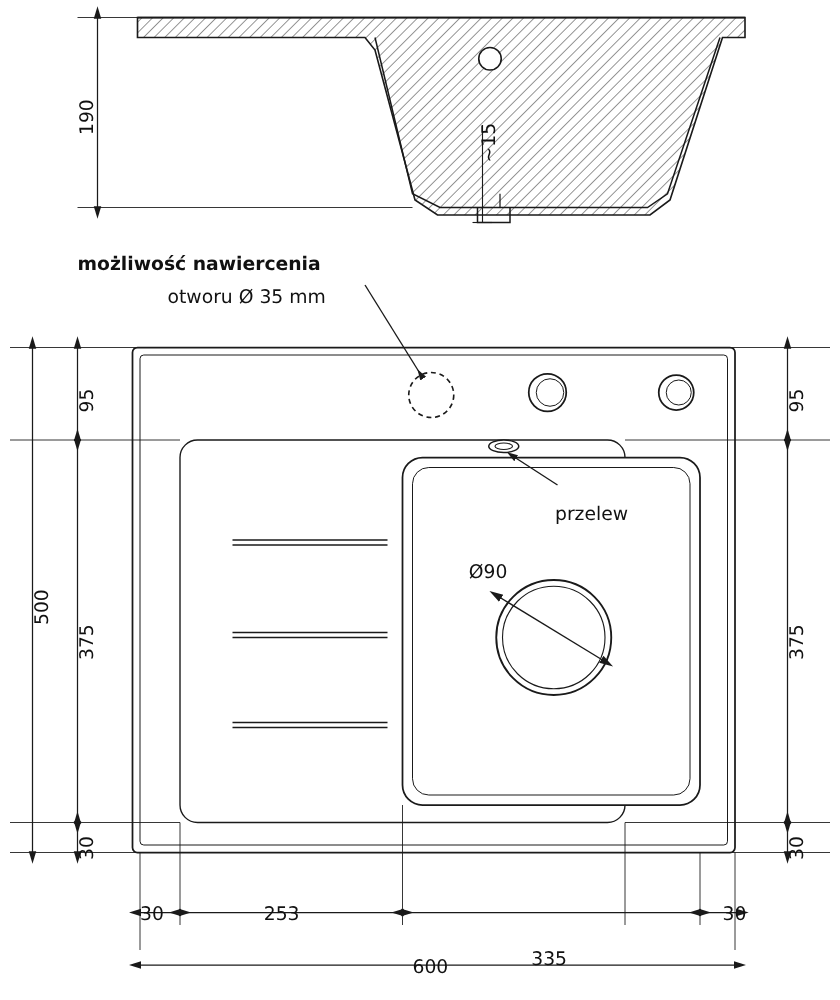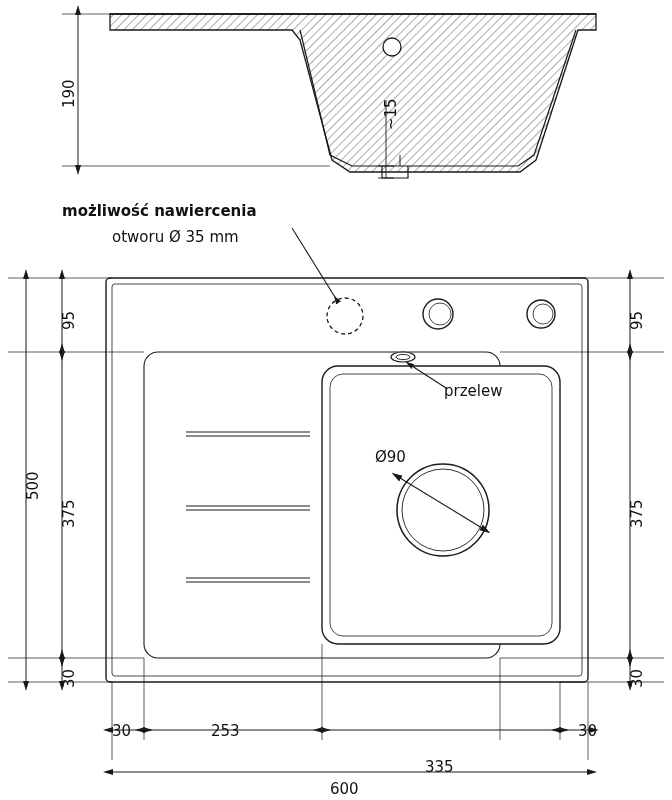--- a/index.html
+++ b/index.html
@@ -127,35 +127,35 @@
 
       <path d="M292,228 L338,302" marker-end="url(#dotA)"></path>
 
       <path d="M412,366 L446,388" marker-start="url(#dotA)"></path>
 
       <path d="M400,478 L482,528" stroke-width="1.1" marker-start="url(#arrS)" marker-end="url(#arrE)"></path>
     </g>
   </svg>
 
   <div class="lbl" style="left:62px;top:202px;font-weight:bold;">możliwość nawiercenia</div>
-  <div class="lbl" style="left:112px;top:228px;">otworu Ø 35 mm</div>
-  <div class="lbl" style="left:444px;top:382px;text-align:center;">przelew</div>
+  <div class="lbl" style="left:134px;top:228px;">otworu Ø 35 mm</div>
+  <div class="lbl" style="left:444px;top:402px;text-align:center;">przelew</div>
   <div class="lbl" style="left:375px;top:448px;">Ø90</div>
 
   <div class="lbl vert" style="left:60px;top:108px;transform:rotate(-90deg);">190</div>
   <div class="lbl vert" style="left:382px;top:130px;transform:rotate(-90deg);">~15</div>
 
   <div class="lbl vert" style="left:60px;top:330px;transform:rotate(-90deg);">95</div>
   <div class="lbl vert" style="left:60px;top:528px;transform:rotate(-90deg);">375</div>
   <div class="lbl vert" style="left:60px;top:688px;transform:rotate(-90deg);">30</div>
   <div class="lbl vert" style="left:24px;top:500px;transform:rotate(-90deg);">500</div>
 
   <div class="lbl vert" style="left:628px;top:330px;transform:rotate(-90deg);">95</div>
   <div class="lbl vert" style="left:628px;top:528px;transform:rotate(-90deg);">375</div>
   <div class="lbl vert" style="left:628px;top:688px;transform:rotate(-90deg);">30</div>
 
   <div class="lbl" style="left:112px;top:722px;">30</div>
   <div class="lbl" style="left:211px;top:722px;">253</div>
   <div class="lbl" style="left:425px;top:722px;margin-top:36px;">335</div>
   <div class="lbl" style="left:578px;top:722px;">30</div>
-  <div class="lbl" style="left:330px;top:780px;">600</div>
+  <div class="lbl" style="left:330px;top:764px;">600</div>
 
 </div>
 
 </body></html>

